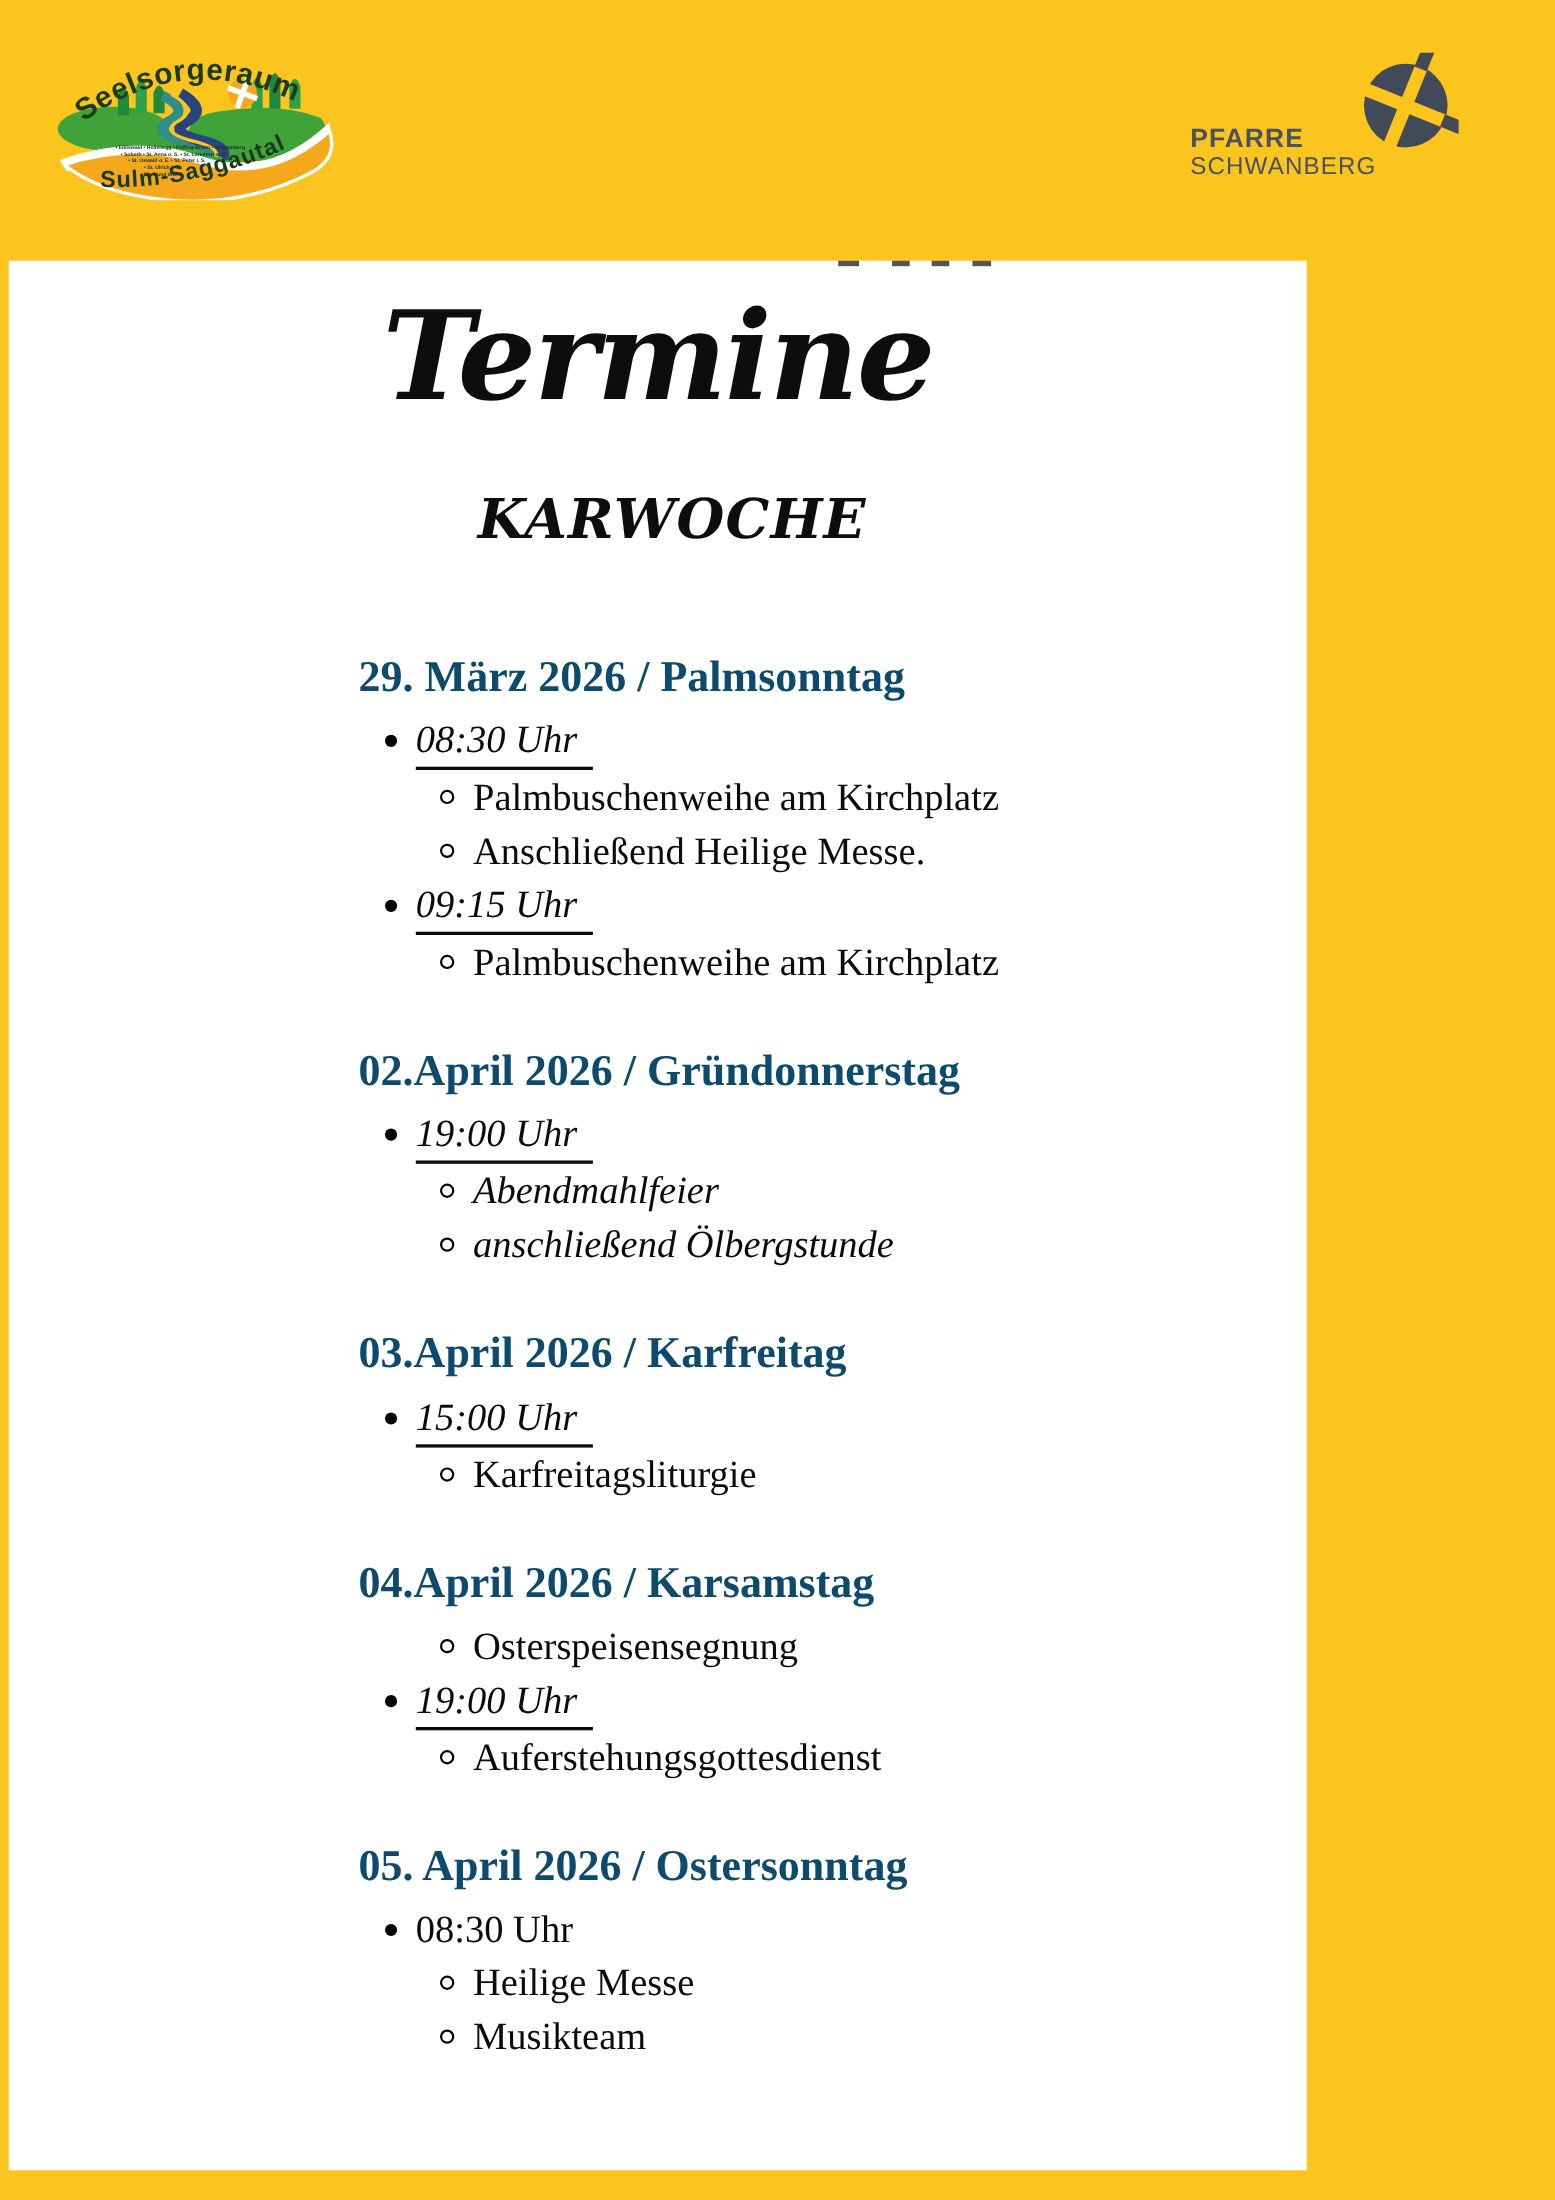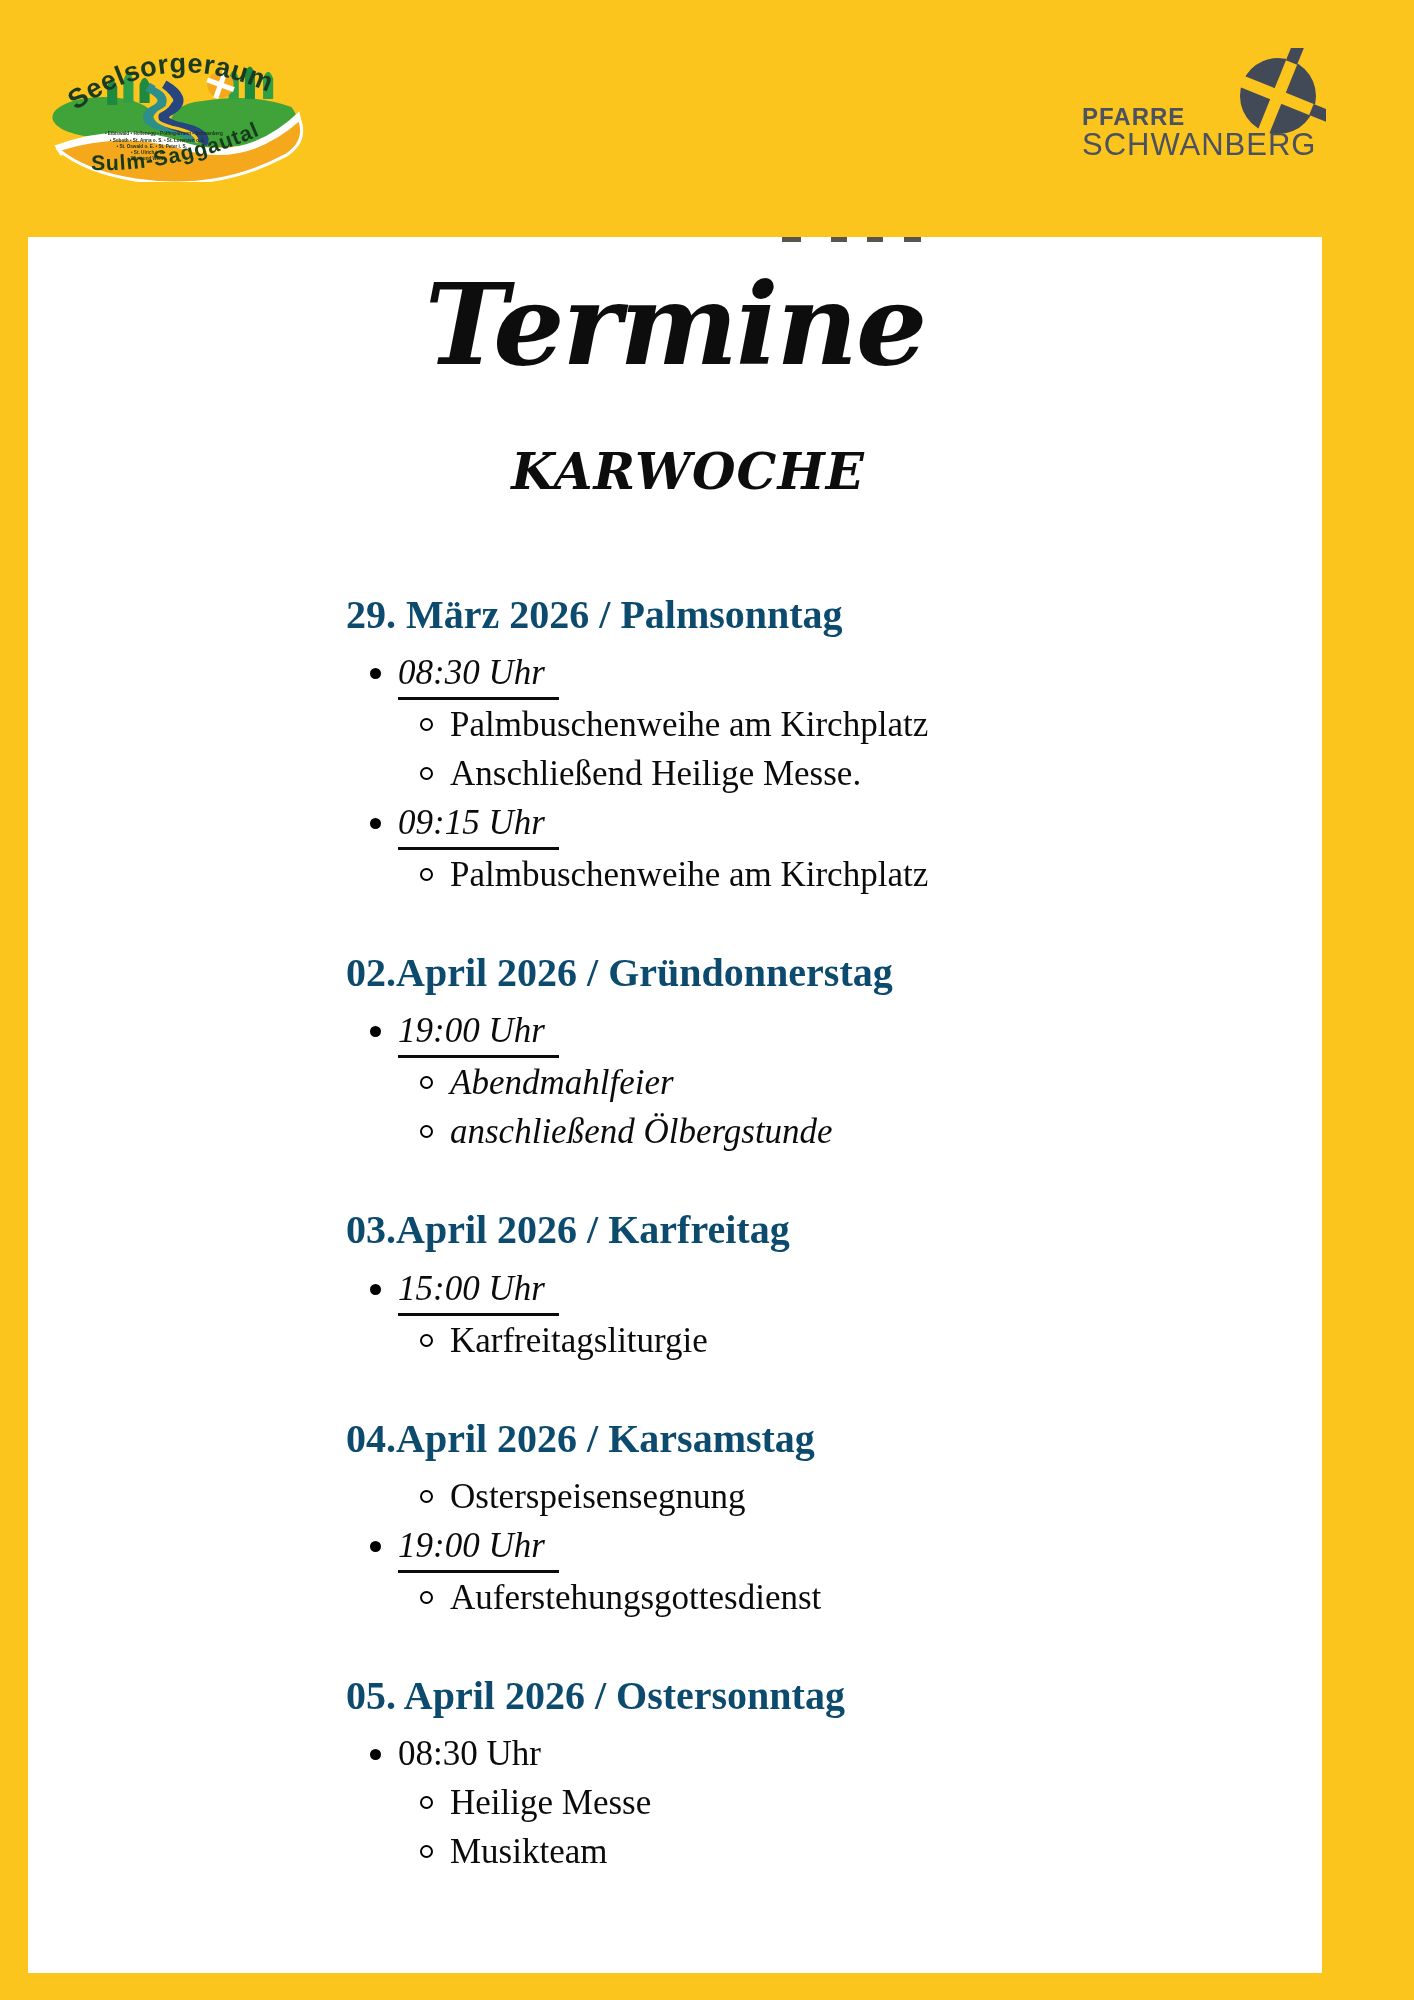--- a/index.html
+++ b/index.html
@@ -8,25 +8,25 @@
     background:#FCC51E;
     font-family:"Liberation Serif", serif;
     color:#0b0b0b;
   }
   
   .header{position:absolute;top:0;left:0;width:1414px;height:237px;}
   .ssr-logo{position:absolute;left:48px;top:20px;width:258px;height:162px;}
   .pfarre{position:absolute;right:92px;top:48px;width:240px;height:120px;font-family:"Liberation Sans",sans-serif;}
   .pfarre-text{position:absolute;left:0;bottom:6px;color:#4A5160;line-height:1.05;}
   .pfarre-l1{font-weight:bold;font-size:24px;letter-spacing:1px;}
-  .pfarre-l2{font-weight:300;font-size:31px;letter-spacing:1px;}
+  .pfarre-l2{font-weight:300;font-size:22px;letter-spacing:1px;}
   .pfarre-mark{position:absolute;right:-4px;top:0;width:96px;height:96px;}
   
   .card{
-    position:absolute;left:28px;top:237px;width:1294px;height:1736px;
+    position:absolute;left:8px;top:237px;width:1180px;height:1736px;
     background:#ffffff;
   }
   .artifact{position:absolute;top:0;height:5px;background:#56554E;}
   .a1{left:754px;width:19px;}
   .a2{left:803px;width:16px;}
   .a3{left:839px;width:16px;}
   .a4{left:876px;width:17px;}
   
   .title{
     position:absolute;top:26px;left:0;width:100%;margin:0;text-align:center;

